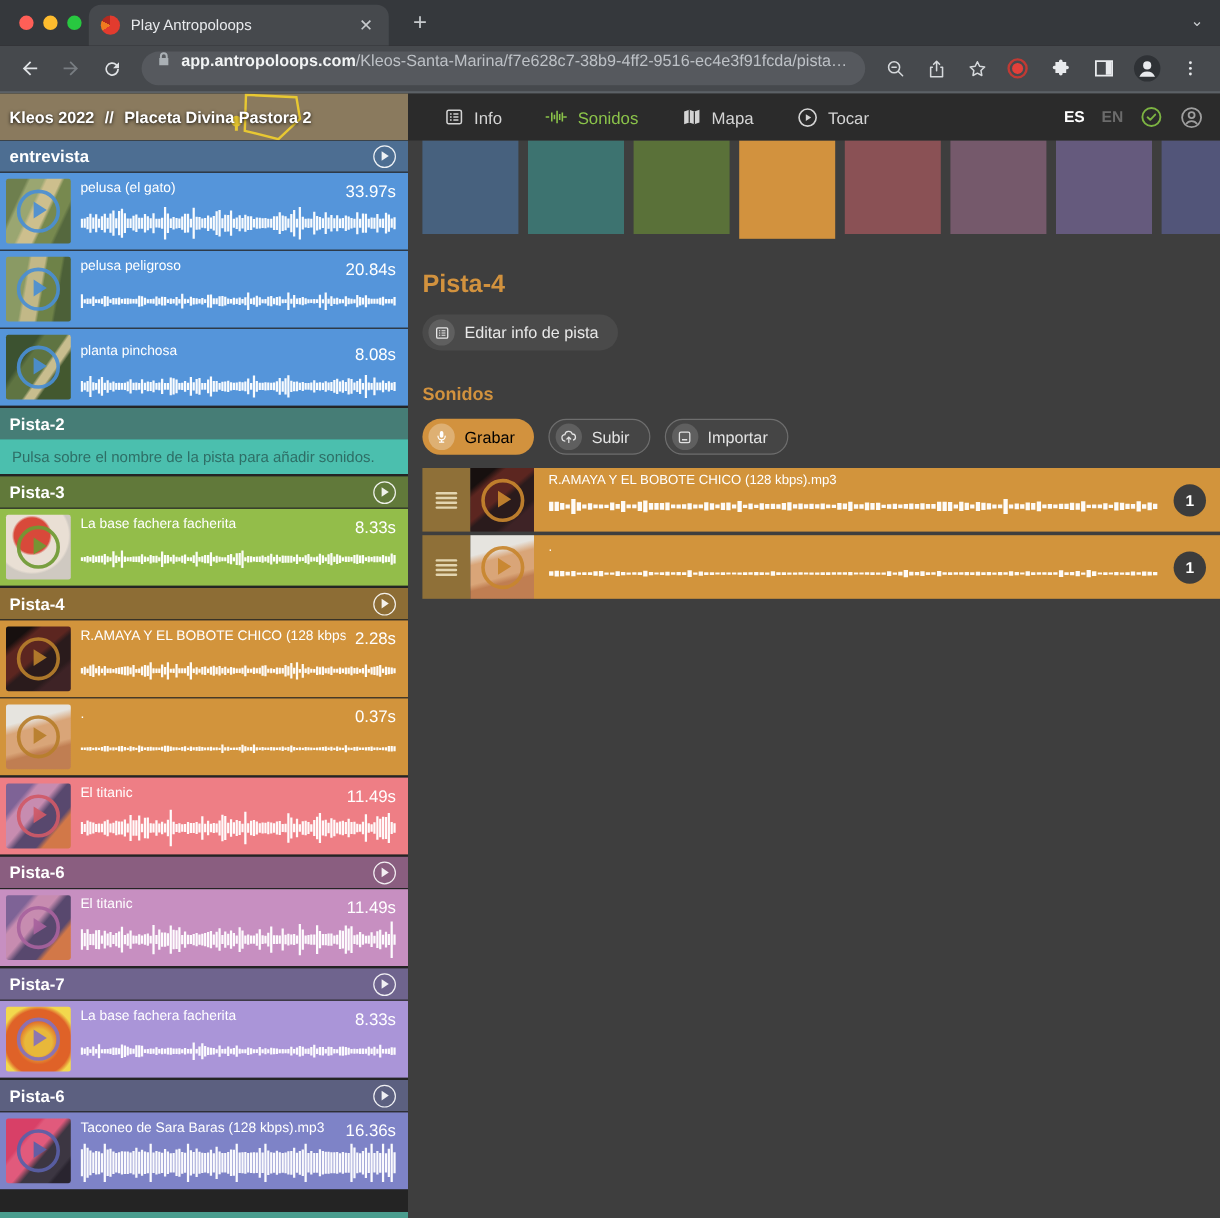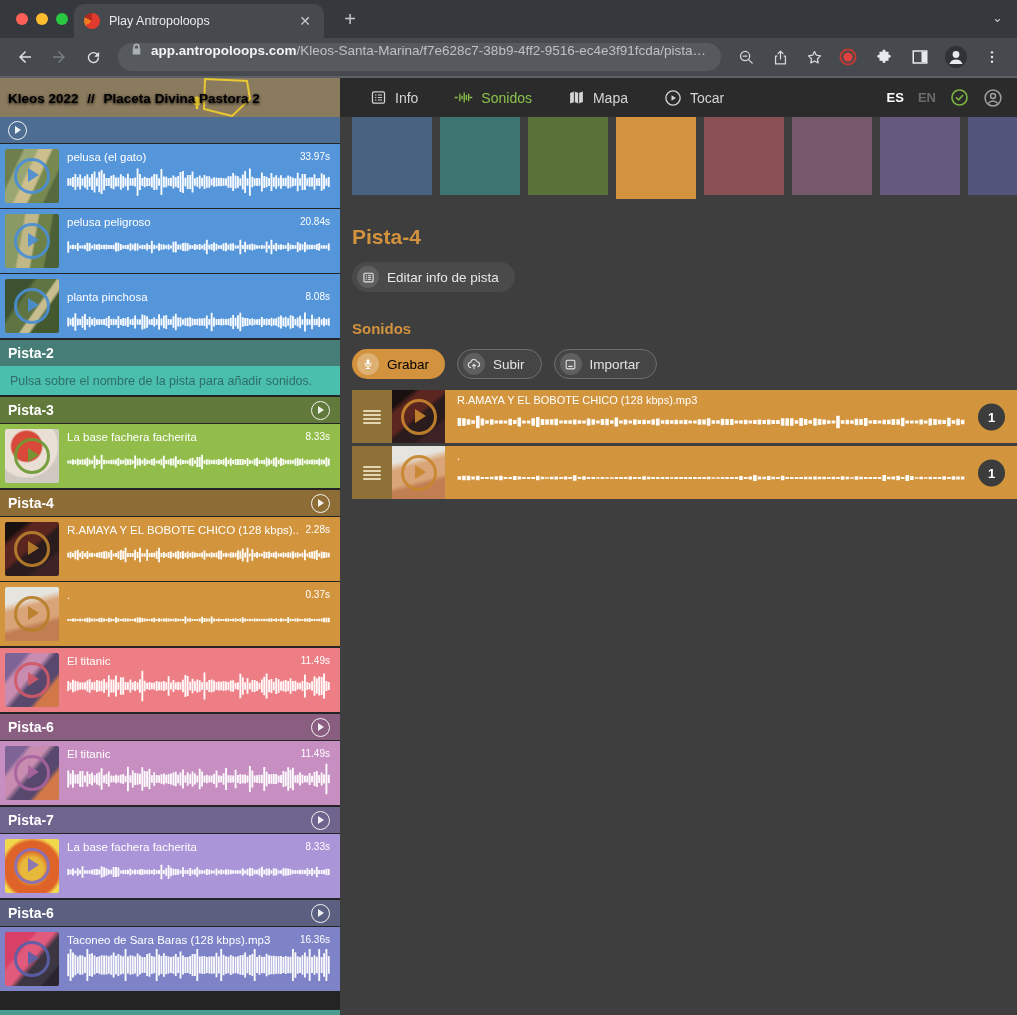--- a/index.html
+++ b/index.html
@@ -41,21 +41,21 @@
   .project-banner { width:340px; flex:0 0 340px; position:relative; overflow:hidden;
     background:
       linear-gradient(90deg, rgba(28,40,24,.85) 0px, rgba(52,68,42,.6) 60px, rgba(0,0,0,0) 110px),
       linear-gradient(90deg, rgba(0,0,0,0) 0 247px, rgba(255,255,255,.75) 247px 249px, rgba(0,0,0,0) 249px),
       linear-gradient(100deg,#46573a 0 12%, #7d8a5e 13% 20%, #b3a687 21% 34%, #97then 0, #998c70 35% 46%,
                       #b29a7b 47% 60%, #a9765b 61% 70%, #b87f63 71% 82%, #8f5a48 83% 100%);
     background-color:#8a7a5e;
   }
   .banner-overlay { position:absolute; inset:0; }
   .banner-title { position:absolute; left:8px; top:50%; transform:translateY(-50%);
-    color:#000000; font-size:13.5px; font-weight:bold; text-shadow:0 1px 3px rgba(0,0,0,.9); white-space:nowrap; }
+    color:#ffffff; font-size:13.5px; font-weight:bold; text-shadow:0 1px 3px rgba(0,0,0,.9); white-space:nowrap; }
   .banner-title .sep { font-weight:bold; margin:0 5px; }
   .app-nav { display:flex; gap:36px; margin-left:30px; }
   .nav-item { display:flex; align-items:center; gap:8px; color:#d4d4d4; font-size:14px; }
   .nav-item.active { color:#8bc34a; }
   .header-right { margin-left:auto; display:flex; align-items:center; gap:14px; padding-right:14px; }
   .lang { font-size:13px; font-weight:bold; }
   .lang-es { color:#ffffff; } .lang-en { color:#6b6b6b; }
 
   
   .content { display:flex; height:898px; }
@@ -73,21 +73,21 @@
   .track-hint { height:29px; display:flex; align-items:center; padding:0 10px; font-size:12.5px; }
   .sound-row { height:64px; display:flex; margin-top:1px; }
   .thumb { width:54px; height:54px; margin:5px 0 5px 5px; flex:0 0 auto; position:relative; border-radius:2px; overflow:hidden; }
   .play-ring { position:absolute; left:50%; top:50%; width:36px; height:36px; margin:-18px 0 0 -18px;
                border:3.5px solid; border-radius:50%; opacity:.92; }
   .play-ring i { position:absolute; left:11px; top:7px; border-style:solid; border-width:7px 0 7px 11px;
                  border-color:transparent; }
   .sound-body { flex:1; position:relative; padding:7px 10px 0 8px; min-width:0; }
   .sound-meta { display:flex; }
   .sound-title { color:#fff; font-size:11.5px; flex:1; white-space:nowrap; overflow:hidden; }
-  .sound-duration { color:#fff; font-size:10px; margin-left:8px; }
+  .sound-duration { color:#fff; font-size:14px; margin-left:8px; }
   .wave { width:100%; height:32px; margin-top:3px; }
   .next-peek { position:absolute; left:0; right:0; bottom:0; height:5px; }
 
   
   .tm-plant-courtyard { background:linear-gradient(115deg,#6e7f4e 0 22%,#9aa671 26% 40%,#cdbf8d 44% 58%,#77894f 62% 78%,#55683e 82% 100%); }
   .tm-plant-cactus    { background:linear-gradient(100deg,#8a9a64 0 30%,#c2b887 34% 52%,#6e8248 56% 74%,#4c6038 78% 100%); }
   .tm-plant-dark      { background:linear-gradient(125deg,#3c5230 0 30%,#5f7442 36% 55%,#c8bd8e 58% 66%,#43582f 70% 100%); }
   .tm-anime-red       { background:radial-gradient(circle at 40% 32%,#d8493a 0 30%,#e9dfd4 34% 62%,#cfc9c1 66% 100%); }
   .tm-anime-dark      { background:linear-gradient(140deg,#17100f 0 18%,#5c2620 26% 46%,#2a1b1c 52% 72%,#3e2326 78% 100%); }
   .tm-anime-face      { background:linear-gradient(165deg,#e6e4df 0 26%,#d9a578 38% 62%,#c07e52 70% 100%); }
@@ -278,20 +278,21 @@
         <circle cx="12" cy="9.5" r="3" fill="none" stroke="#9e9e9e" stroke-width="1.8"></circle>
         <path d="M6.5 18.5a6.5 6.5 0 0 1 11 0" fill="none" stroke="#9e9e9e" stroke-width="1.8"></path>
       </svg>
   </div>
 </div>
 
 <div class="content">
   <div class="sidebar" id="sidebar">
       <section class="track">
         <div class="track-header" style="background: rgb(77, 110, 146);">
+          <span class="track-name">entrevista</span>
           <span class="play-circle">
             <i></i>
           </span>
         </div>
         <div class="sound-row" style="background: rgb(85, 149, 218);">
           <div class="thumb tm-plant-courtyard">
             <span class="play-ring" style="border-color: rgb(74, 143, 212);">
               <i style="border-left-color: rgb(74, 143, 212);"></i>
             </span>
           </div>

